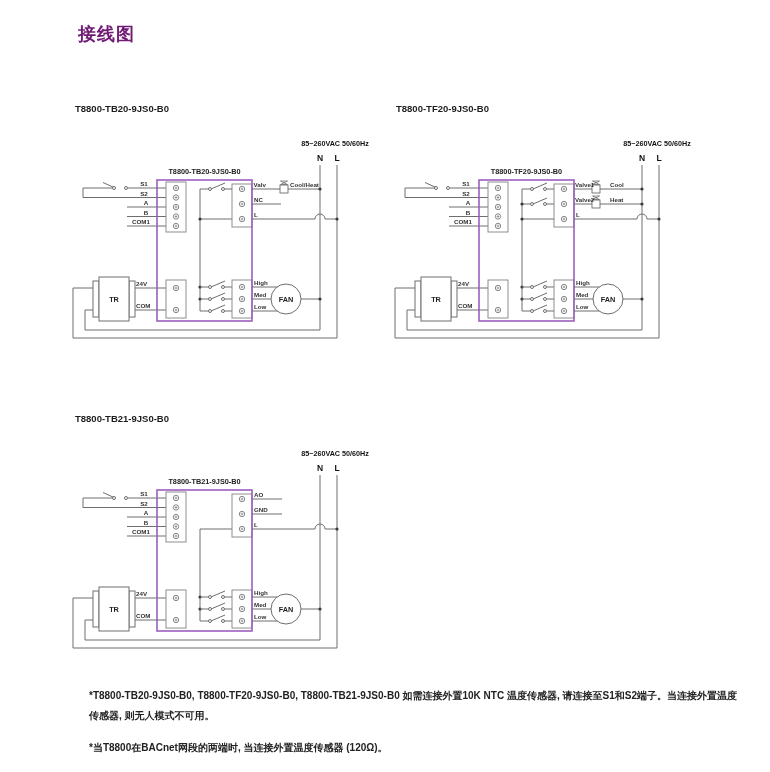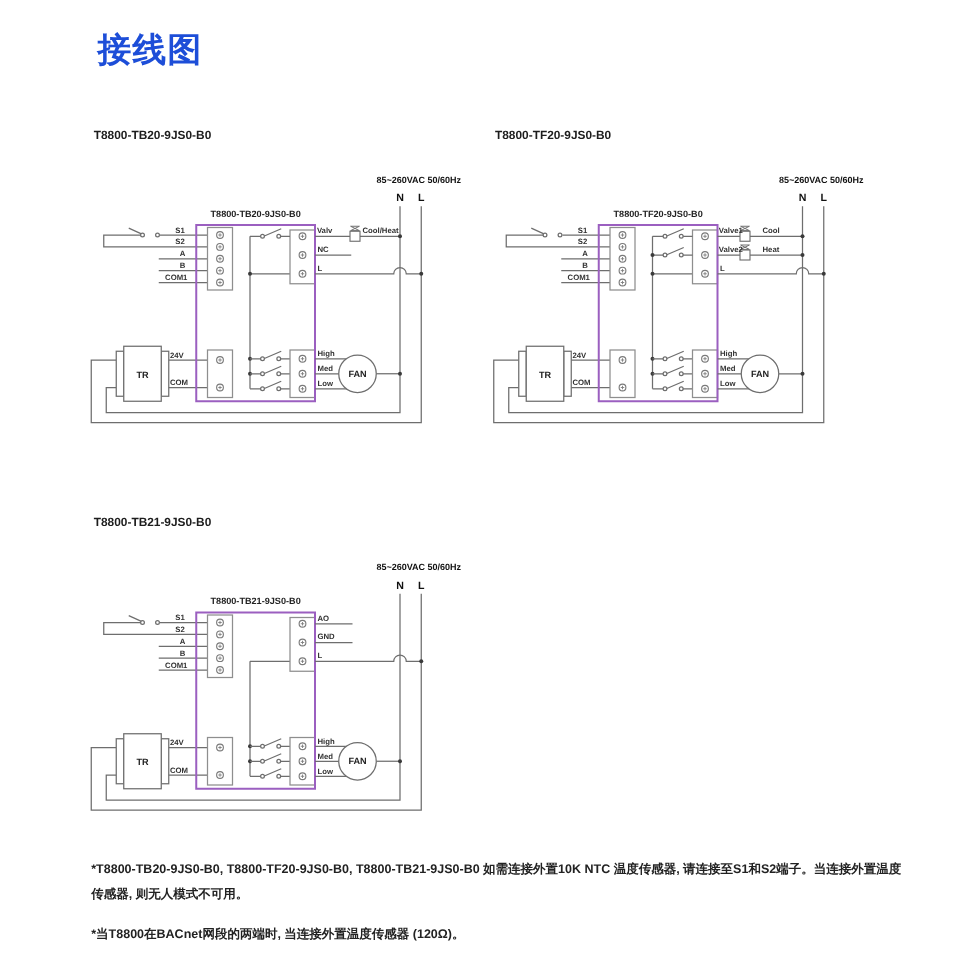--- a/index.html
+++ b/index.html
@@ -1,24 +1,24 @@
 <!DOCTYPE html>
 <html><head>
 <meta charset="utf-8">
 <style>
   html,body{margin:0;padding:0;background:#fff;}
   .page{position:relative;width:770px;height:772px;background:#fff;overflow:hidden;
         font-family:"Liberation Sans",sans-serif;}
-  .title{position:absolute;left:78px;top:22px;font-size:27px;font-weight:600;
-         color:#1d4ed8;letter-spacing:1px;}
+  .title{position:absolute;left:78px;top:22px;font-size:18px;font-weight:600;
+         color:#701a75;letter-spacing:1px;}
   .model{position:absolute;font-size:9.5px;font-weight:700;color:#1d1d1d;letter-spacing:0px;}
   .m1{left:75px;top:103px;} .m2{left:396px;top:103px;} .m3{left:75px;top:413px;}
   svg.diagram{position:absolute;overflow:visible;}
   .d1{left:70px;top:135px;} .d2{left:392px;top:135px;} .d3{left:70px;top:445px;}
-  .fn{position:absolute;left:73px;width:652px;font-size:10px;line-height:1.95;
+  .fn{position:absolute;left:89px;width:652px;font-size:10px;line-height:1.95;
       font-weight:600;color:#222;}
   .fn1{top:686px;} .fn2{top:738px;}
   
   .wire{stroke:#6e6e6e;stroke-width:1;fill:none;}
   .blk{fill:#fff;stroke:#8e8e8e;stroke-width:1;}
   .pbox{fill:none;stroke:#9b5fc0;stroke-width:1.6;}
   .dot{fill:#3a3a3a;stroke:none;}
   .cont{fill:#fff;stroke:#6e6e6e;stroke-width:1;}
   .lbl text{fill:#333;stroke:none;font:700 6.2px "Liberation Sans",sans-serif;}
   .lbl .big{font-size:7.3px;fill:#222;}

